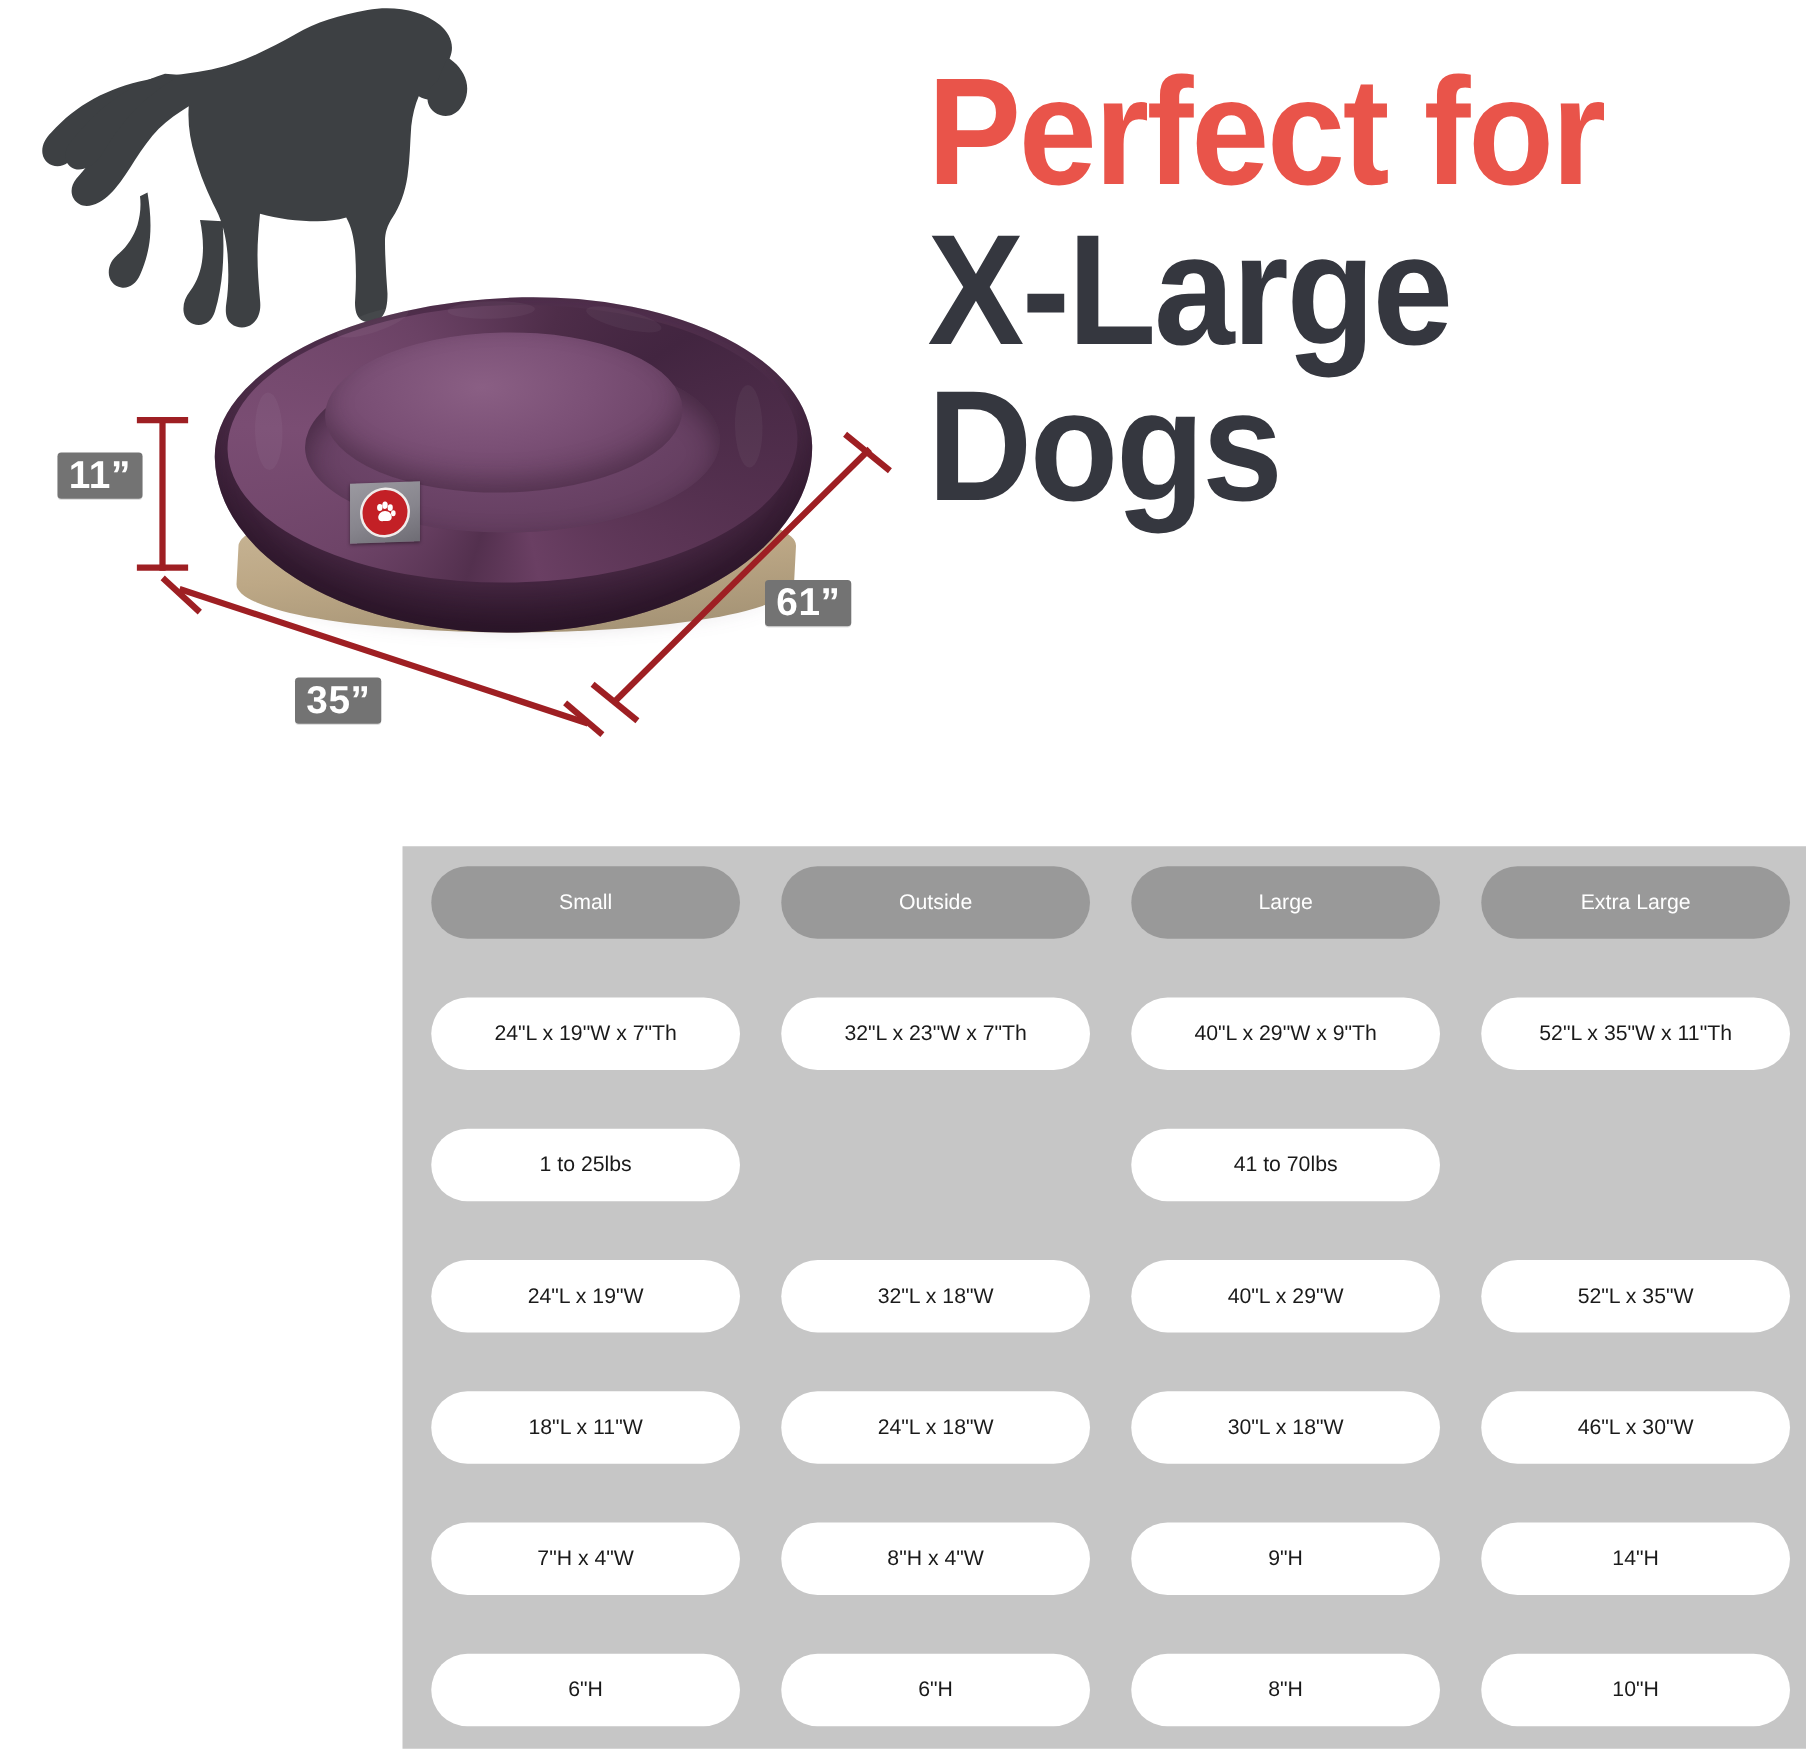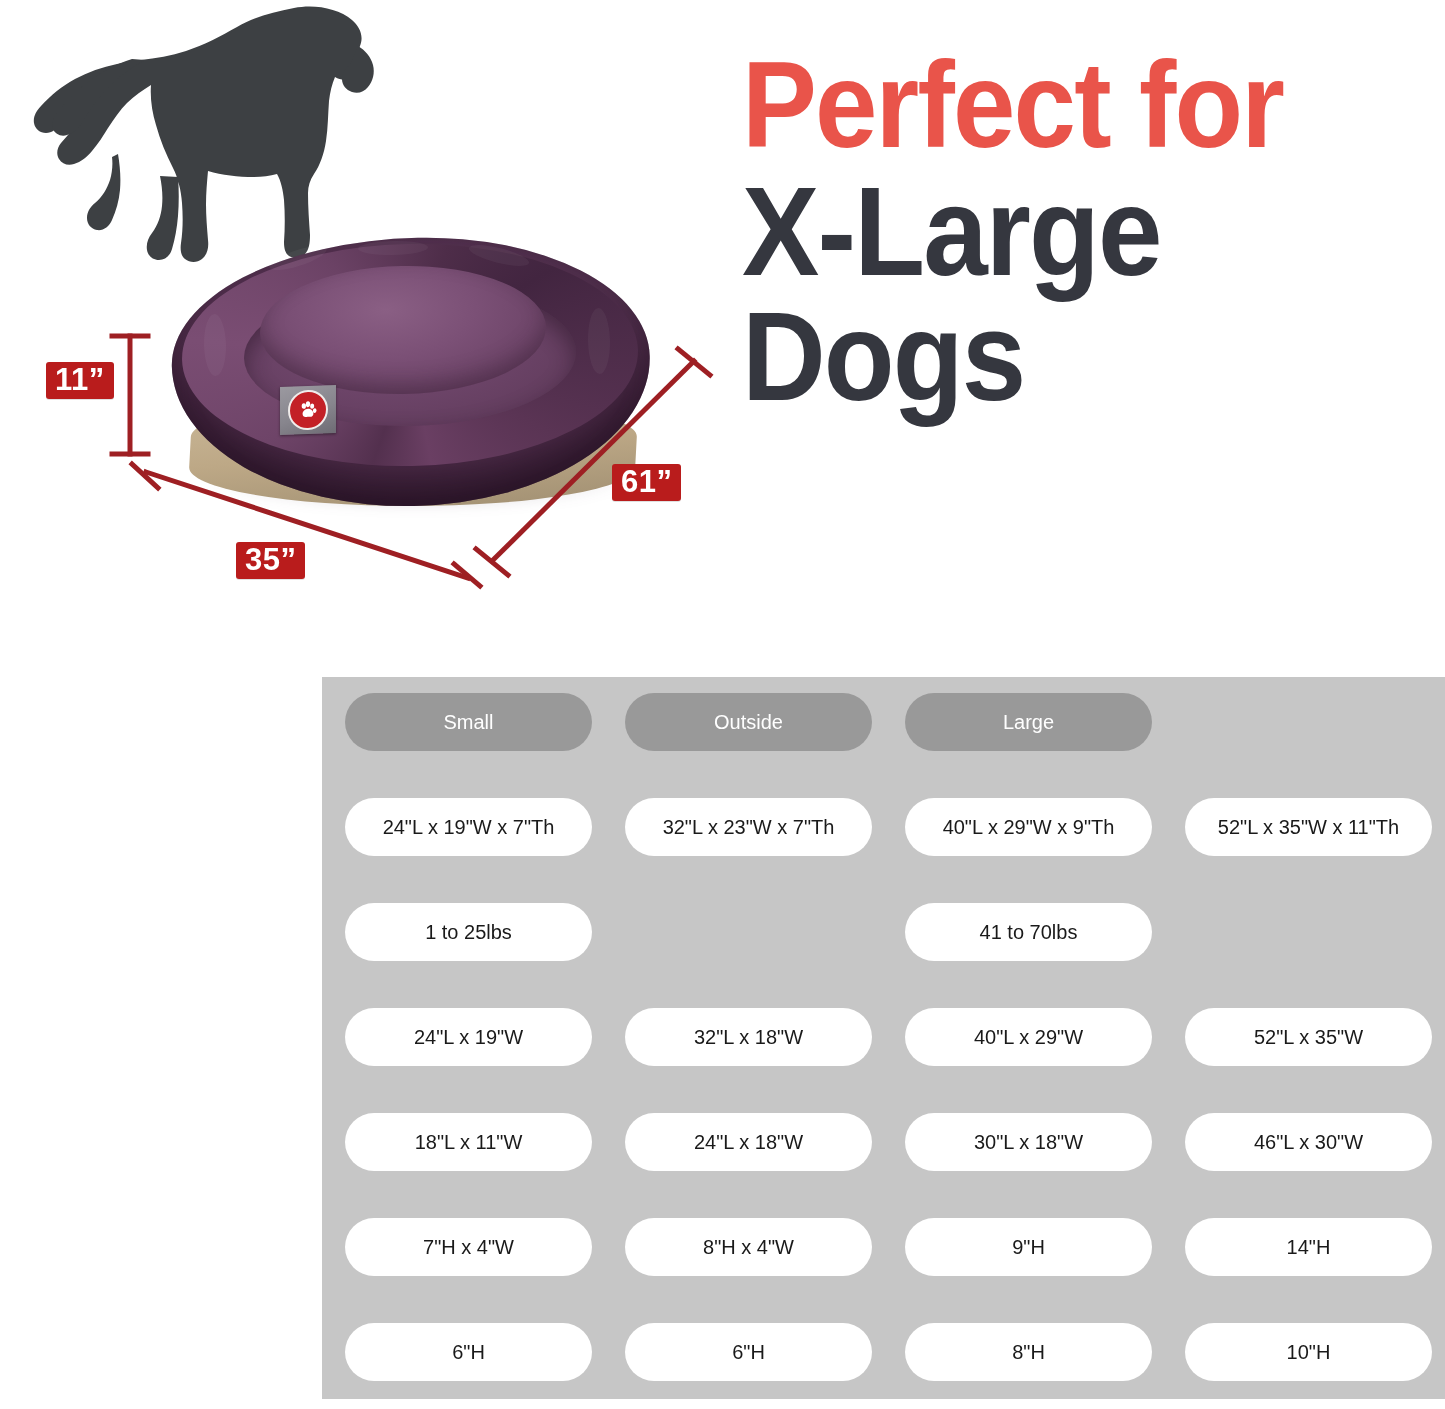--- a/index.html
+++ b/index.html
@@ -123,21 +123,21 @@
     border: 2px solid #f0eceb;
     display: flex; align-items: center; justify-content: center;
     position: relative;
   }
   .brand-tag .paw { width: 20px; height: 20px; }
   .brand-tag .paw svg { display:block; width:100%; height:100%; }
 
   
   .dim-badge {
     position: absolute;
-    background: #b91c1c;
+    background: #737373;
     color: #ffffff;
     font-weight: bold;
     font-family: "Liberation Sans", sans-serif;
     letter-spacing: .5px;
     border-radius: 3px;
     padding: 2px 9px 4px 9px;
     line-height: 1;
     white-space: nowrap;
     box-shadow: 0 1px 0 rgba(0,0,0,.12);
   }
@@ -218,21 +218,21 @@
     box-sizing: border-box;
     padding: 0 10px;
   }
   .cell {
     position: absolute;
     height: 58px;
     border-radius: 29px;
     display: flex;
     align-items: center;
     justify-content: center;
-    font-size: 20px;
+    font-size: 17px;
     box-sizing: border-box;
     padding: 0 6px;
     text-align: center;
     white-space: nowrap;
   }
   .cell.head {
     background: #999999;
     color: #ffffff;
   }
   .cell.body {
@@ -344,20 +344,21 @@
     <div class="line" id="headline-xlarge">X-Large</div>
     <div class="line" id="headline-dogs">Dogs</div>
   </div>
 </div>
 
 <div id="spec-table">
   <div id="table-panel">
       <div class="cell head" style="left: 23px; top: 16px; width: 247px;">Small</div>
       <div class="cell head" style="left: 303px; top: 16px; width: 247px;">Outside</div>
       <div class="cell head" style="left: 583px; top: 16px; width: 247px;">Large</div>
+      <div class="cell head" style="left: 863px; top: 16px; width: 247px;">Extra Large</div>
       <div class="cell body" style="left: 23px; top: 121px; width: 247px;">24"L x 19"W x 7"Th</div>
       <div class="cell body" style="left: 303px; top: 121px; width: 247px;">32"L x 23"W x 7"Th</div>
       <div class="cell body" style="left: 583px; top: 121px; width: 247px;">40"L x 29"W x 9"Th</div>
       <div class="cell body" style="left: 863px; top: 121px; width: 247px;">52"L x 35"W x 11"Th</div>
       <div class="cell body" style="left: 23px; top: 226px; width: 247px;">1 to 25lbs</div>
       <div class="cell body" style="left: 583px; top: 226px; width: 247px;">41 to 70lbs</div>
       <div class="cell body" style="left: 23px; top: 331px; width: 247px;">24"L x 19"W</div>
       <div class="cell body" style="left: 303px; top: 331px; width: 247px;">32"L x 18"W</div>
       <div class="cell body" style="left: 583px; top: 331px; width: 247px;">40"L x 29"W</div>
       <div class="cell body" style="left: 863px; top: 331px; width: 247px;">52"L x 35"W</div>

